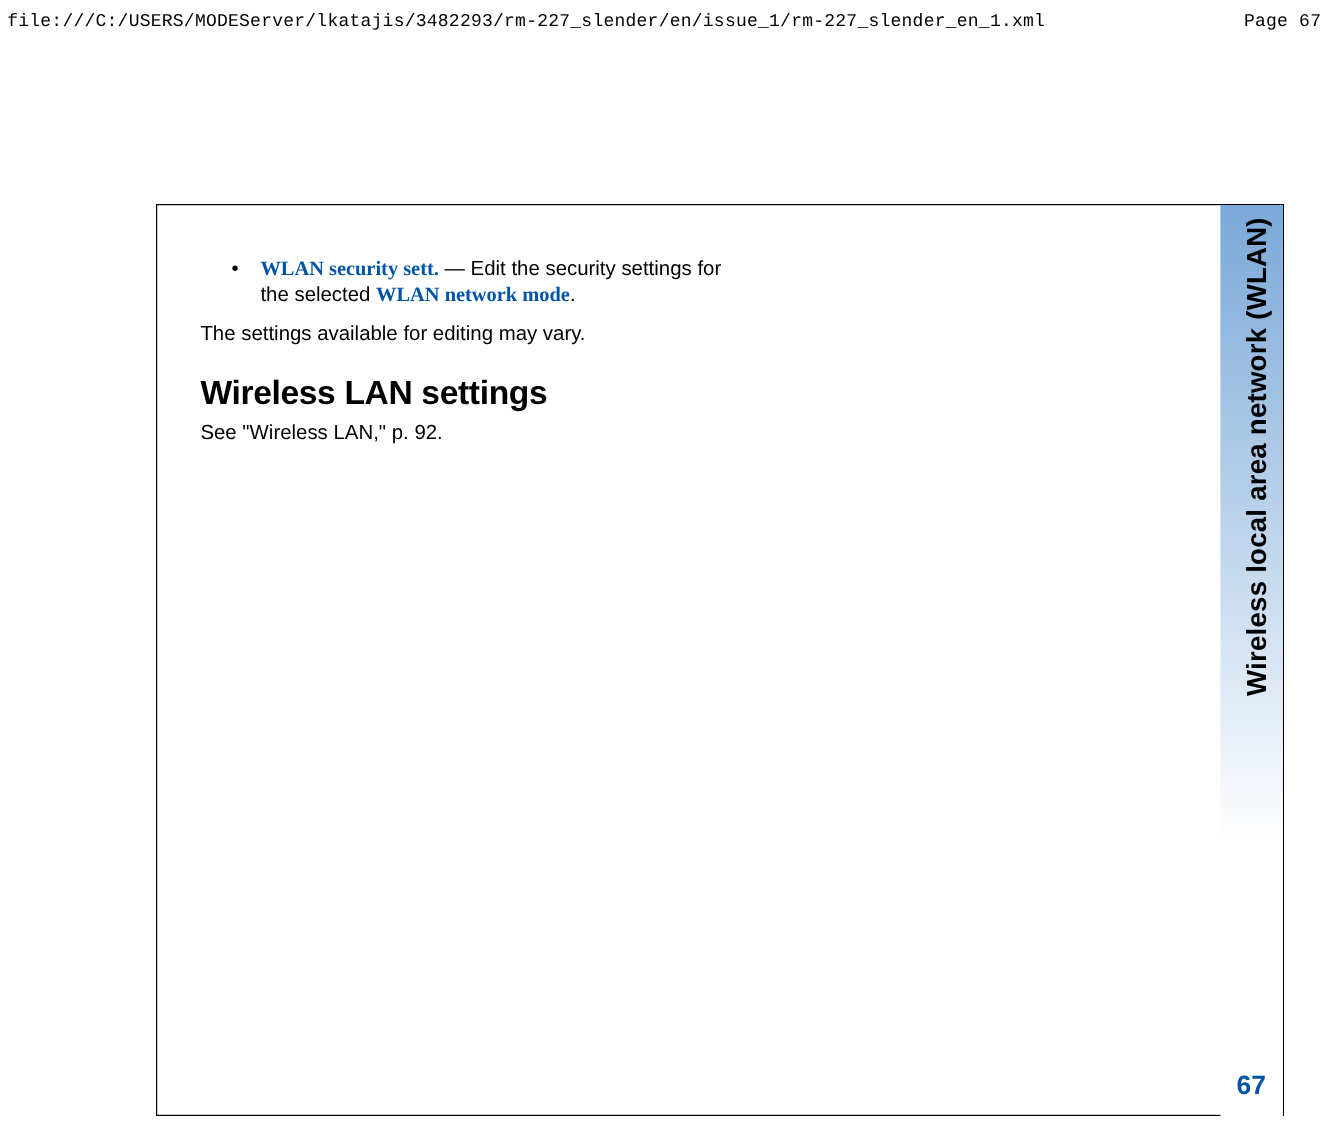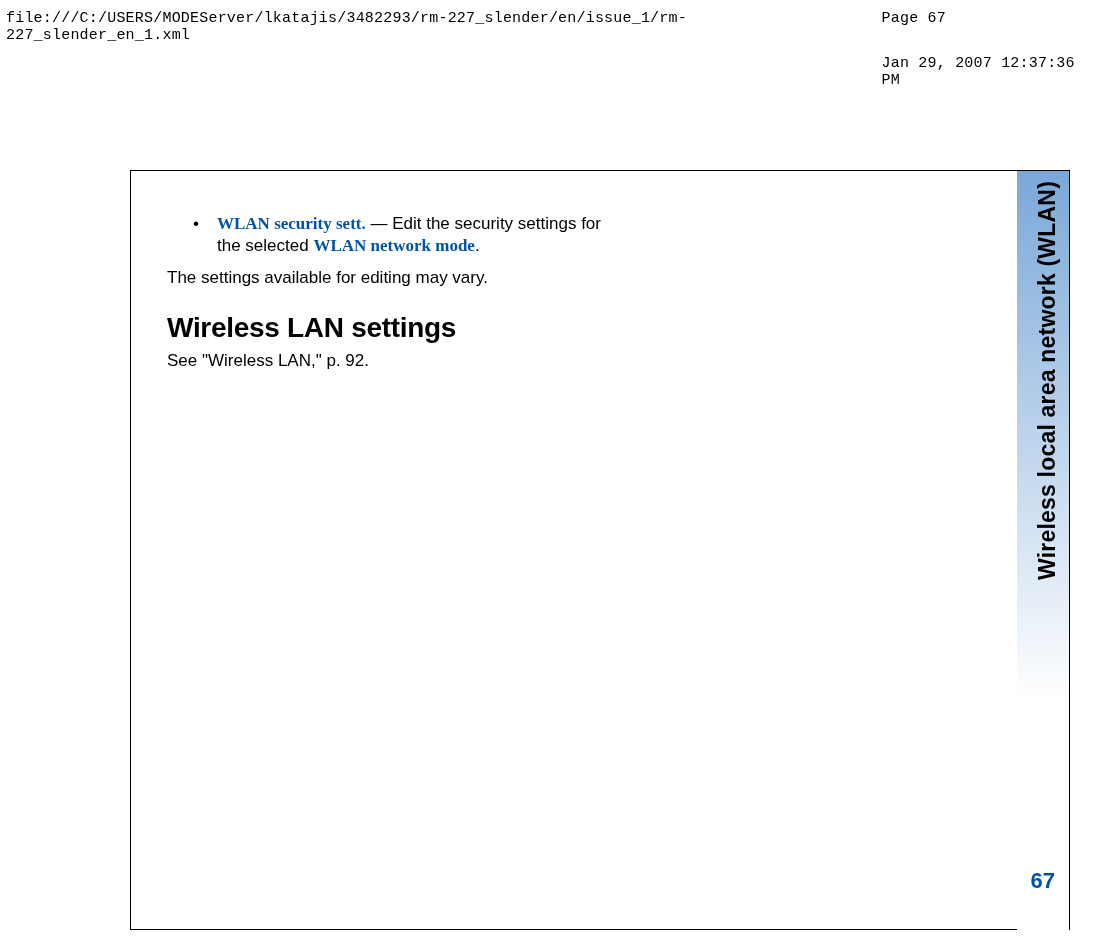--- a/index.html
+++ b/index.html
@@ -43,21 +43,21 @@
     top: 10px;
     font-size: 23px;
     font-weight: 700;
     writing-mode: vertical-rl;
     transform: rotate(180deg);
     letter-spacing: 0.2px;
   }
   .page-num {
     position: absolute;
     right: 14px;
-    bottom: 35px;
+    bottom: 11px;
     font-size: 22px;
     font-weight: 700;
     color: #0054a6;
   }
   .content {
     position: absolute;
     left: 36px;
     top: 42px;
     width: 440px;
     font-size: 17px;
@@ -100,21 +100,20 @@
   }
   .see-ref { font-size: 17px; }
 </style>
 </head>
 <body>
 
 <div class="header">
   <div>file:///C:/USERS/MODEServer/lkatajis/3482293/rm-227_slender/en/issue_1/rm-227_slender_en_1.xml</div>
   <div class="right">
     <div>Page 67</div>
-    <div>Jan 29, 2007 12:37:36 PM</div>
   </div>
 </div>
 
 <div class="page-frame">
 
   <div class="side-tab"></div>
   <div class="side-label">Wireless local area network (WLAN)</div>
   <div class="page-num">67</div>
 
   <div class="content">

